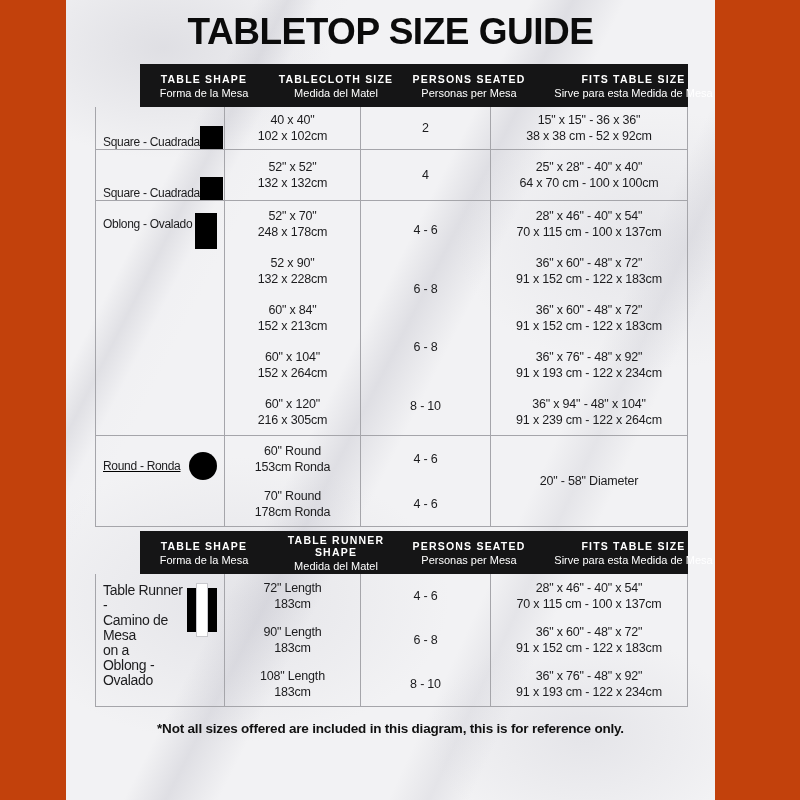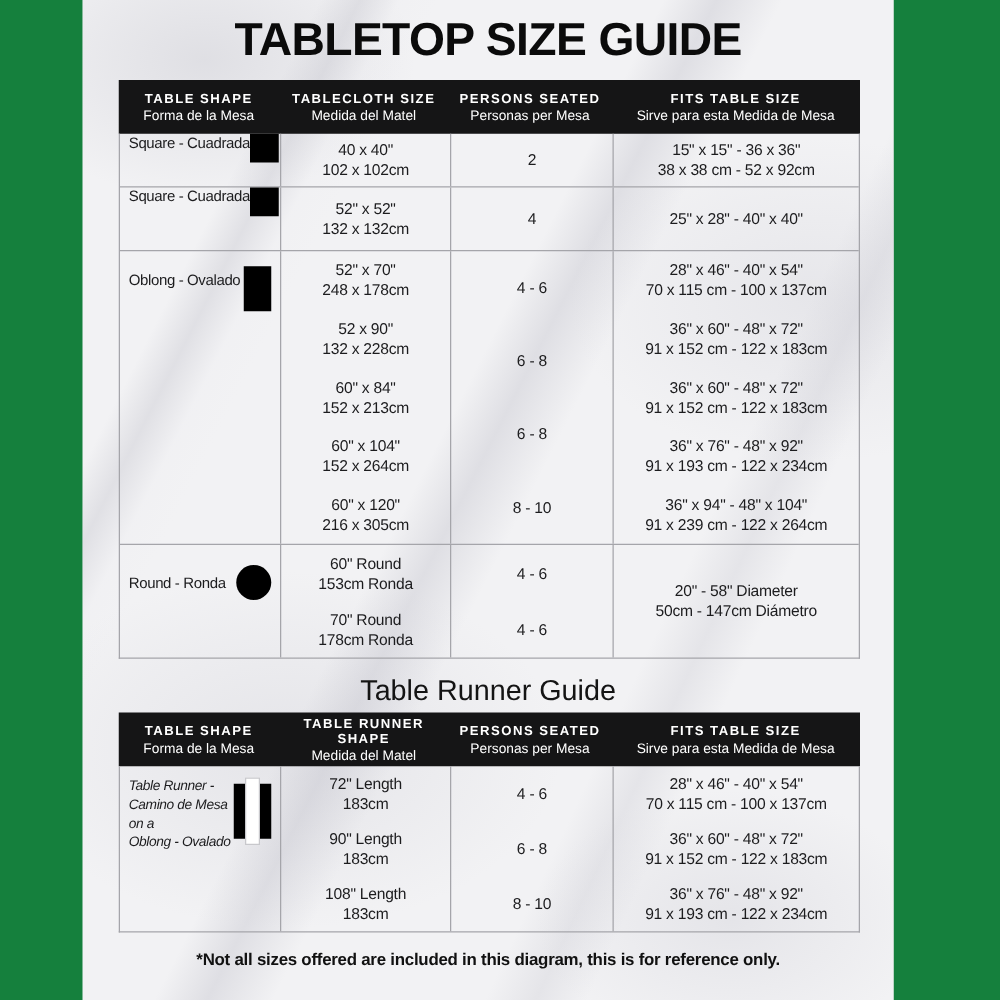--- a/index.html
+++ b/index.html
@@ -1,53 +1,53 @@
 <!DOCTYPE html>
 <html><head>
 <meta charset="utf-8">
 <style>
   * { margin:0; padding:0; box-sizing:border-box; }
   html,body { background:#ffffff; }
   body { font-family:"Liberation Sans","DejaVu Sans",sans-serif; }
-  .canvas { position:relative; width:800px; height:800px; background:#15803d; overflow:hidden; margin:0 auto; }
+  .canvas { position:relative; width:800px; height:800px; background:#c2410c; overflow:hidden; margin:0 auto; }
   .marble {
     position:absolute; left:66px; top:0; width:649px; height:800px;
     background-color:#f2f2f4;
     background-image:
       linear-gradient(117deg, rgba(255,255,255,0) 18%, rgba(186,186,196,0.32) 21%, rgba(230,230,236,0.10) 24%, rgba(255,255,255,0) 27%),
       linear-gradient(117deg, rgba(255,255,255,0) 44%, rgba(178,178,190,0.30) 48%, rgba(255,255,255,0) 53%),
       linear-gradient(115deg, rgba(255,255,255,0) 68%, rgba(190,190,200,0.26) 72%, rgba(255,255,255,0) 76%),
       radial-gradient(ellipse 260px 170px at 15% 6%, rgba(200,200,208,0.45), rgba(200,200,208,0) 65%),
       radial-gradient(ellipse 300px 200px at 90% 30%, rgba(205,205,213,0.32), rgba(205,205,213,0) 65%),
       radial-gradient(ellipse 340px 220px at 25% 75%, rgba(203,203,211,0.35), rgba(203,203,211,0) 65%),
       radial-gradient(ellipse 240px 160px at 80% 92%, rgba(205,205,213,0.36), rgba(205,205,213,0) 65%);
   }
   .title { padding-top:11px; text-align:center; font-size:37px; font-weight:bold; letter-spacing:-0.5px; color:#0b0b0b; }
   .guide-sub { text-align:center; font-size:23px; color:#141414; margin-top:12px; }
   .tbl { width:593px; margin-left:29px; margin-top:11px; }
   .tbl2 { margin-top:4px; }
-  .thead { display:grid; grid-template-columns:128px 136px 130px 199px; background:#151516; color:#fff; height:43px; align-items:center; text-align:center; }
+  .thead { display:grid; grid-template-columns:128px 136px 130px 199px; background:#151516; color:#fff; height:43px; align-items:center; text-align:center;margin-left:45px; }
   .hen { font-size:10.5px; font-weight:bold; letter-spacing:1.2px; }
   .hes { font-size:11px; margin-top:2px; font-weight:normal; }
   .tbody { border:1px solid #a5a5aa; border-top:0; }
   .grp { display:grid; grid-template-columns:128px 136px 130px 1fr; }
   .grp + .grp { border-top:1px solid #a5a5aa; }
   .cell + .cell { border-left:1px solid #a5a5aa; }
   .stack { display:flex; flex-direction:column; }
   .srow { flex:1; display:flex; flex-direction:column; justify-content:center; text-align:center; }
   .line { font-size:12.5px; line-height:16px; color:#1c1c1e; letter-spacing:-0.2px; }
   .shape { display:flex; justify-content:space-between; padding:0 7px; }
   .slabel { font-size:12px; letter-spacing:-0.3px; color:#1c1c1e; white-space:nowrap; }
-  .v-center { align-items:flex-start; }
+  .v-center { align-items:flex-end; }
   .oblong-pad { align-items:flex-start; padding-top:12px; }
   .oblong-pad .slabel { line-height:22px; }
-  .round-pad { align-items:flex-start; padding-top:16px; }
+  .round-pad { align-items:flex-start; padding-top:16px;text-decoration:underline; }
   .round-pad .slabel { line-height:28px; }
   .runner-pad { align-items:flex-start; padding-top:9px; }
-  .runner-lines .slabel { display:block; line-height:15px; font-size:11px; white-space:normal;font-style:italic; }
+  .runner-lines .slabel { display:block; line-height:15px; font-size:14px; white-space:normal; }
   .icon-square { width:23px; height:23px; background:#000; flex:0 0 auto; }
   .icon-oblong { width:22px; height:36px; background:#000; flex:0 0 auto; }
   .icon-circle { width:28px; height:28px; border-radius:50%; background:#000; flex:0 0 auto; }
   .icon-runner { position:relative; width:30px; height:54px; flex:0 0 auto; }
   .icon-runner .rt-table { position:absolute; left:0; top:5px; width:30px; height:44px; background:#000; }
   .icon-runner .rt-strip { position:absolute; left:9px; top:0; width:12px; height:54px; background:#fff; border:1px solid #c8c8cc; }
   .footnote { text-align:center; margin-top:14px; font-size:13.5px; color:#111; letter-spacing:-0.2px; font-weight:bold; }
 </style>
 </head>
 <body>
@@ -116,20 +116,21 @@
             </div>
           </div>
           <div class="cell stack">
             <div class="srow">
               <div class="line">4</div>
             </div>
           </div>
           <div class="cell stack">
             <div class="srow">
               <div class="line">25" x 28" - 40" x 40"</div>
+              <div class="line">64 x 70 cm - 100 x 100cm</div>
             </div>
           </div>
         </div>
 
         <div class="grp" style="height:235px">
           <div class="cell shape oblong-pad">
             <span class="slabel">Oblong - Ovalado</span>
             <span class="icon-oblong"></span>
           </div>
           <div class="cell stack">
@@ -211,29 +212,27 @@
             <div class="srow">
               <div class="line">4 - 6</div>
             </div>
             <div class="srow">
               <div class="line">4 - 6</div>
             </div>
           </div>
           <div class="cell stack">
             <div class="srow">
               <div class="line">20" - 58" Diameter</div>
-              <div class="line">50cm - 147cm Diámetro</div>
             </div>
           </div>
         </div>
 
       </div>
     </div>
 
-    <div class="guide-sub">Table Runner Guide</div>
 
     <div class="tbl tbl2">
       <div class="thead">
         <div>
           <div class="hen">TABLE SHAPE</div>
           <div class="hes">Forma de la Mesa</div>
         </div>
         <div>
           <div class="hen">TABLE RUNNER SHAPE</div>
           <div class="hes">Medida del Matel</div>

